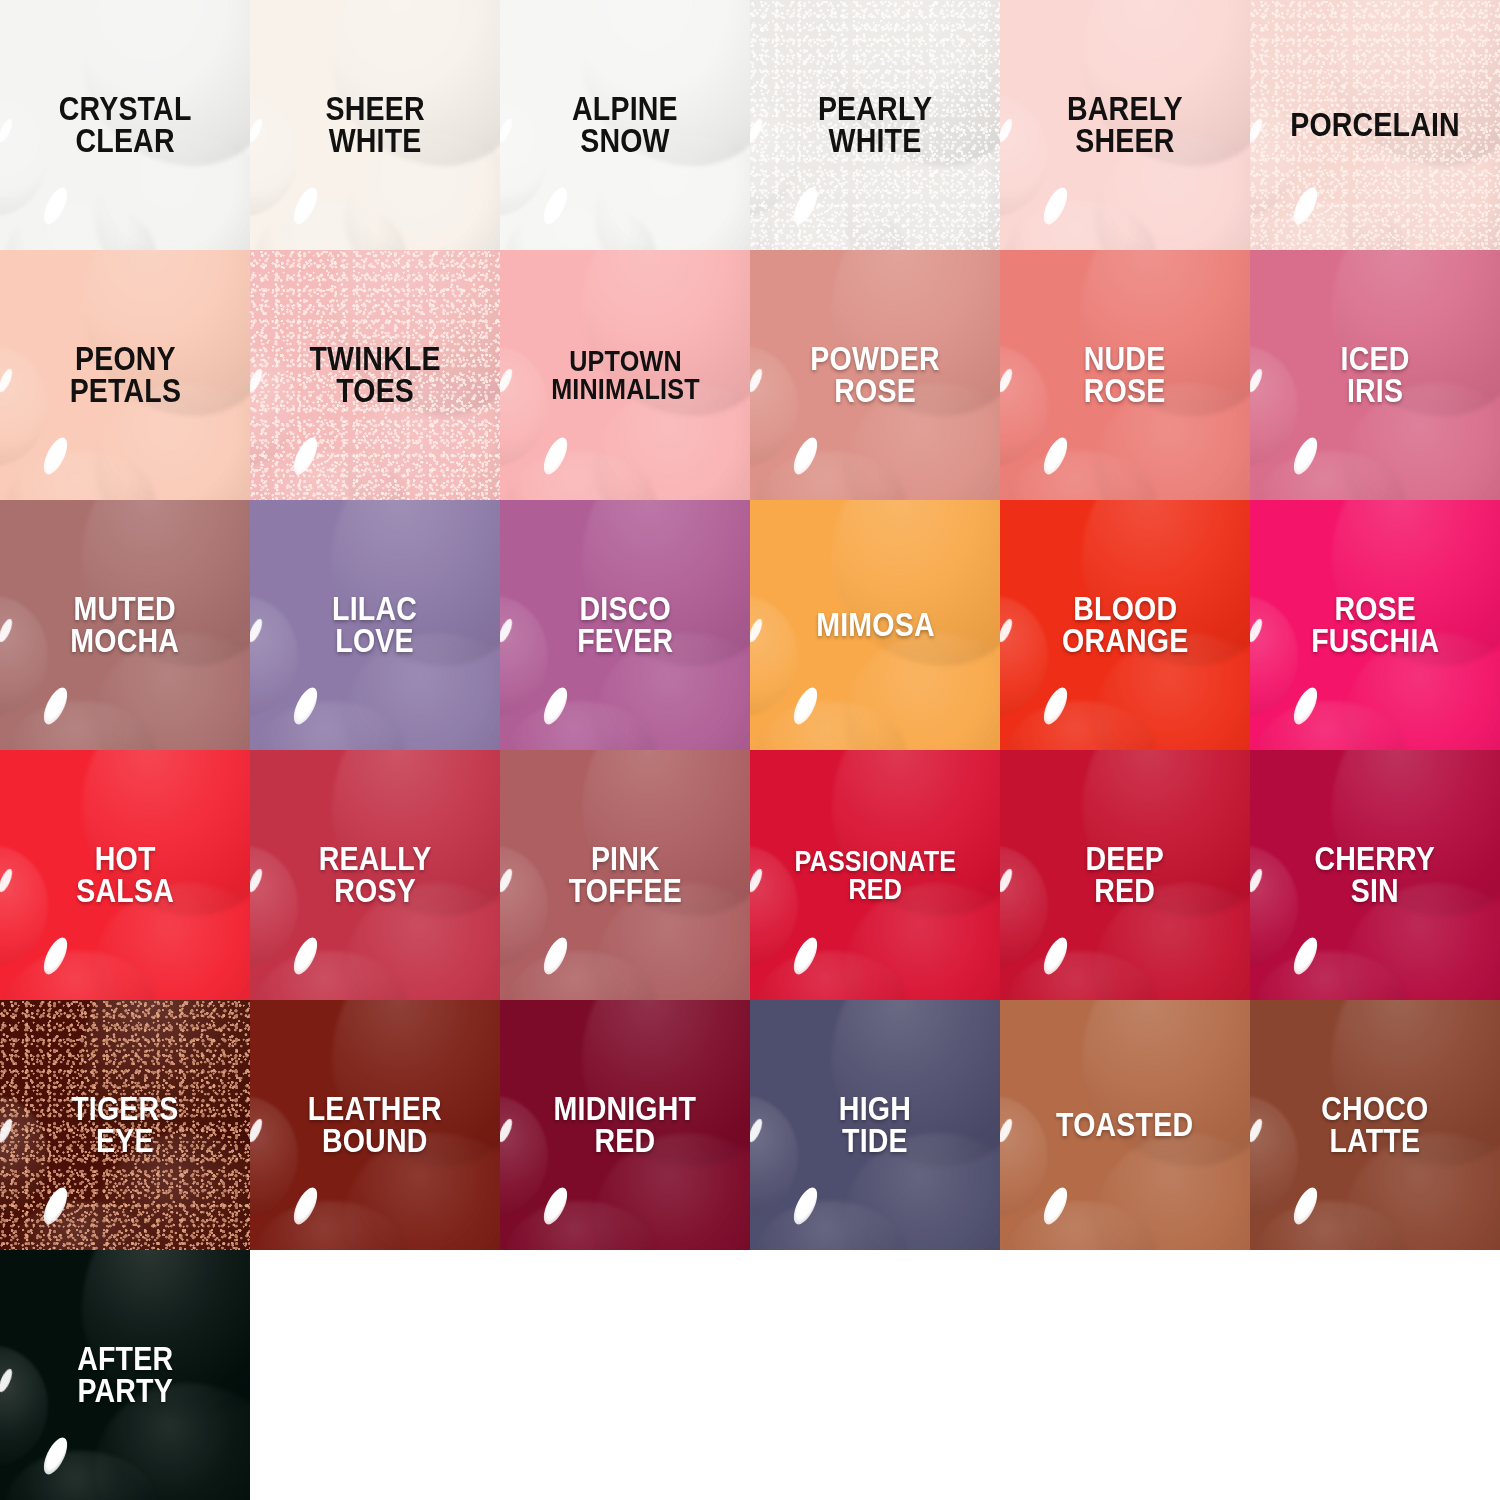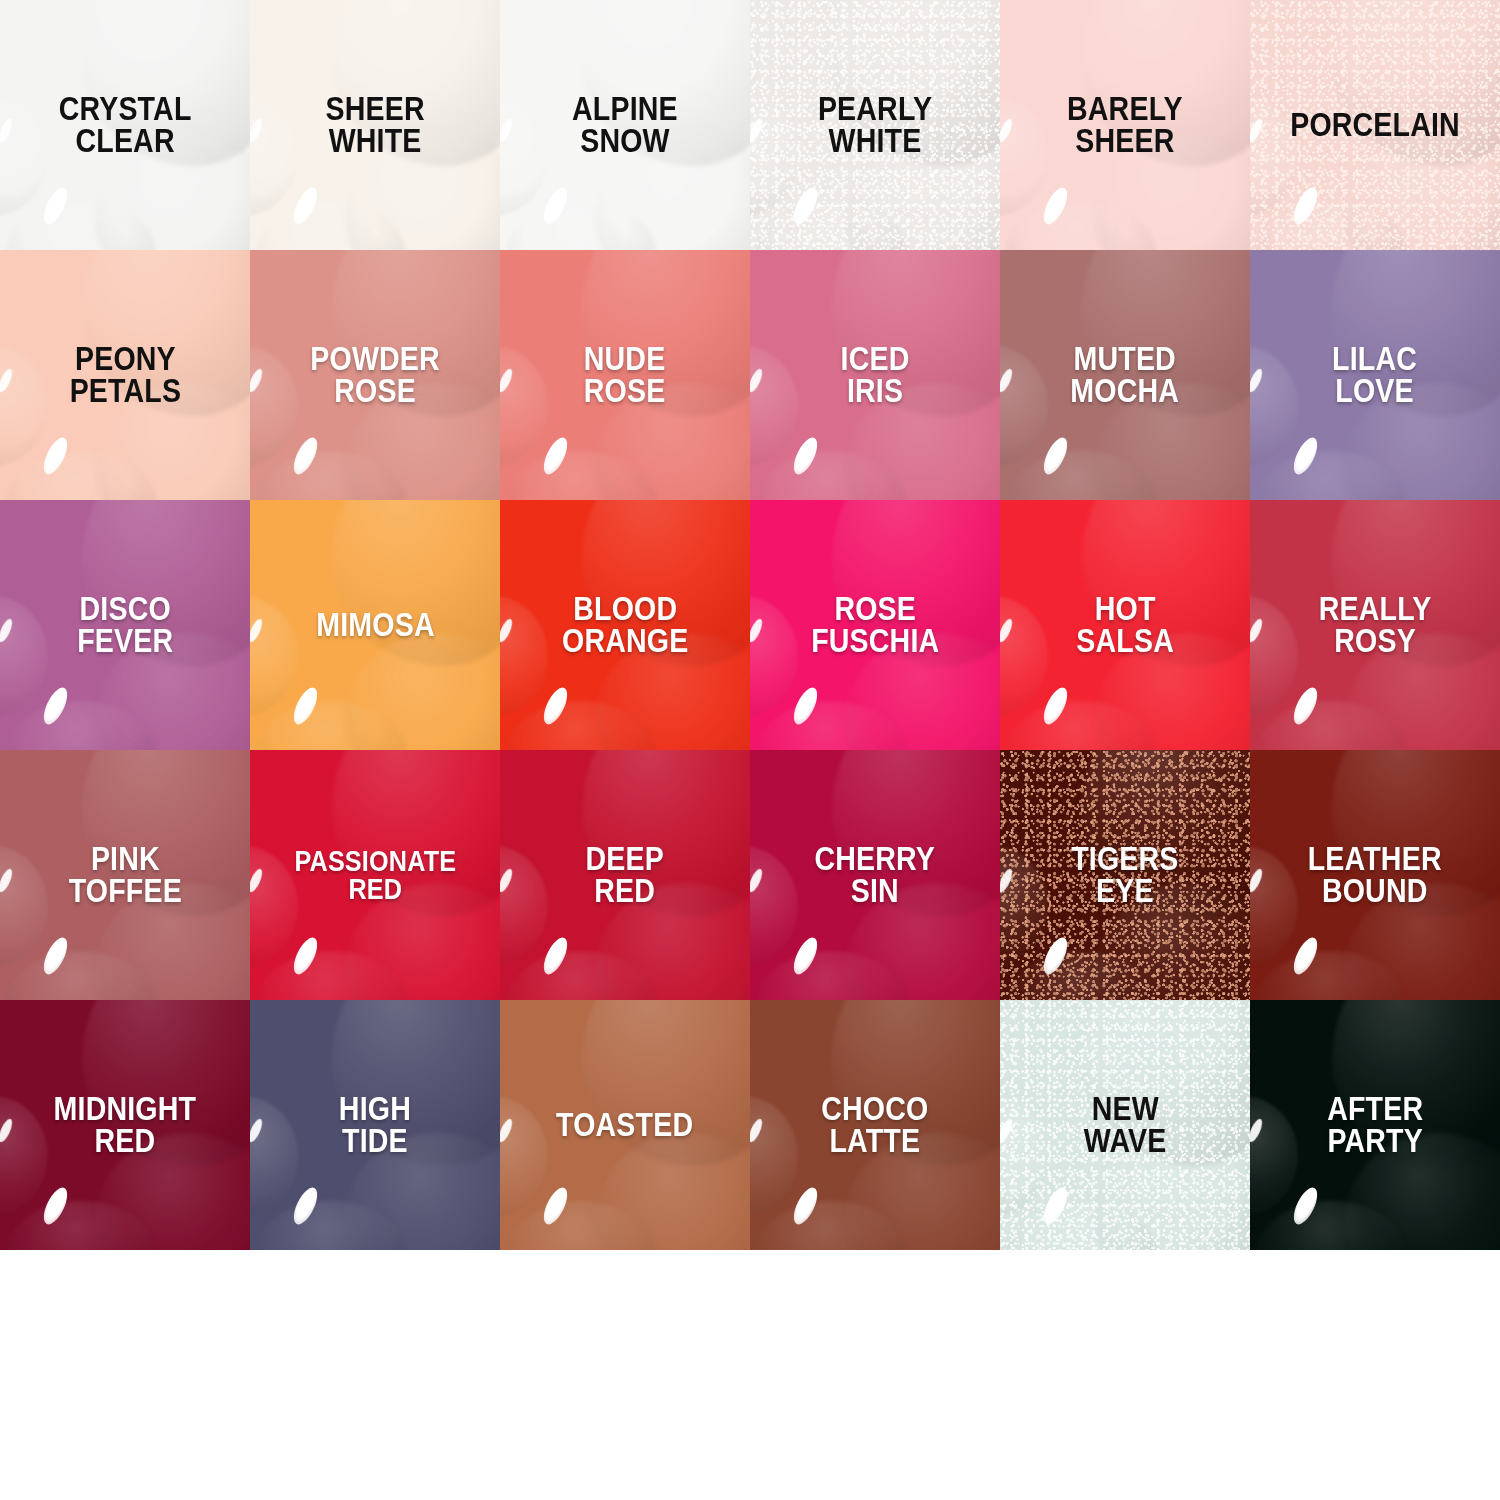--- a/index.html
+++ b/index.html
@@ -236,20 +236,44 @@
       <div class="base"></div>
       <div class="blob-a"></div>
       <div class="blob-b"></div>
       <div class="blob-c"></div>
       <div class="blob-d"></div>
       <div class="spec-left"></div>
       <div class="spec-main"></div>
       <div class="label dark">PEONY
 PETALS</div>
     </div>
+    <div class="swatch shimmer dense" style="--c: #F4BBBA; --gc: #fff0ec;">
+      <div class="base"></div>
+      <div class="blob-a"></div>
+      <div class="blob-b"></div>
+      <div class="blob-c"></div>
+      <div class="blob-d"></div>
+      <div class="glitter"></div>
+      <div class="glitter2"></div>
+      <div class="spec-left"></div>
+      <div class="spec-main"></div>
+      <div class="label dark">TWINKLE
+TOES</div>
+    </div>
+    <div class="swatch" style="--c: #FAB3B4; --gc: #ffffff;">
+      <div class="base"></div>
+      <div class="blob-a"></div>
+      <div class="blob-b"></div>
+      <div class="blob-c"></div>
+      <div class="blob-d"></div>
+      <div class="spec-left"></div>
+      <div class="spec-main"></div>
+      <div class="label dark long">UPTOWN
+MINIMALIST</div>
+    </div>
     <div class="swatch" style="--c: #DC9288; --gc: #ffffff;">
       <div class="base"></div>
       <div class="blob-a"></div>
       <div class="blob-b"></div>
       <div class="blob-c"></div>
       <div class="blob-d"></div>
       <div class="spec-left"></div>
       <div class="spec-main"></div>
       <div class="label light">POWDER
 ROSE</div>
@@ -466,33 +490,20 @@
     <div class="swatch" style="--c: #8A4530; --gc: #ffffff;">
       <div class="base"></div>
       <div class="blob-a"></div>
       <div class="blob-b"></div>
       <div class="blob-c"></div>
       <div class="blob-d"></div>
       <div class="spec-left"></div>
       <div class="spec-main"></div>
       <div class="label light">CHOCO
 LATTE</div>
-    </div>
-    <div class="swatch shimmer dense" style="--c: #D8E6E2; --gc: #ffffff;">
-      <div class="base"></div>
-      <div class="blob-a"></div>
-      <div class="blob-b"></div>
-      <div class="blob-c"></div>
-      <div class="blob-d"></div>
-      <div class="glitter"></div>
-      <div class="glitter2"></div>
-      <div class="spec-left"></div>
-      <div class="spec-main"></div>
-      <div class="label dark">NEW
-WAVE</div>
     </div>
     <div class="swatch" style="--c: #03100C; --gc: #ffffff;">
       <div class="base"></div>
       <div class="blob-a"></div>
       <div class="blob-b"></div>
       <div class="blob-c"></div>
       <div class="blob-d"></div>
       <div class="spec-left"></div>
       <div class="spec-main"></div>
       <div class="label light">AFTER

